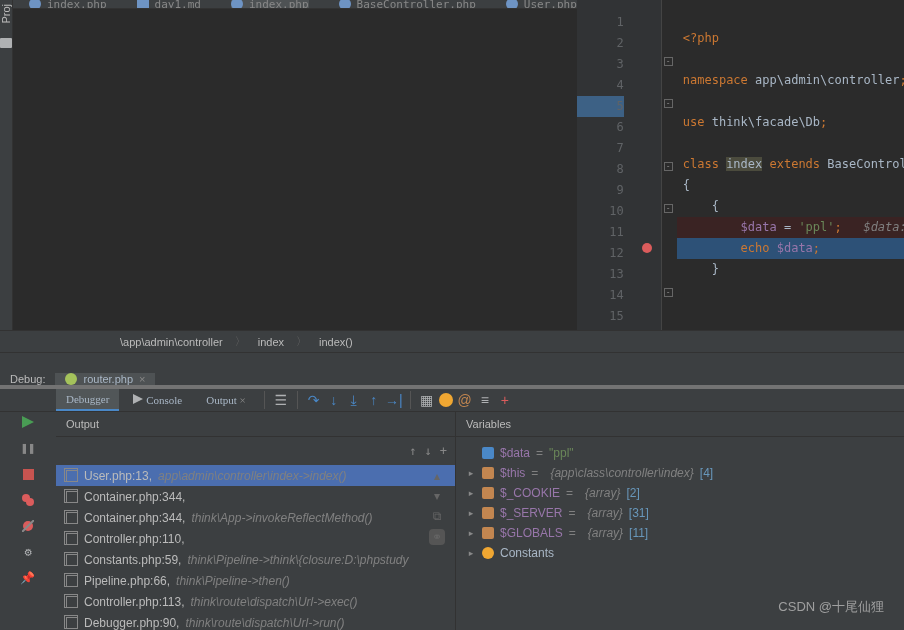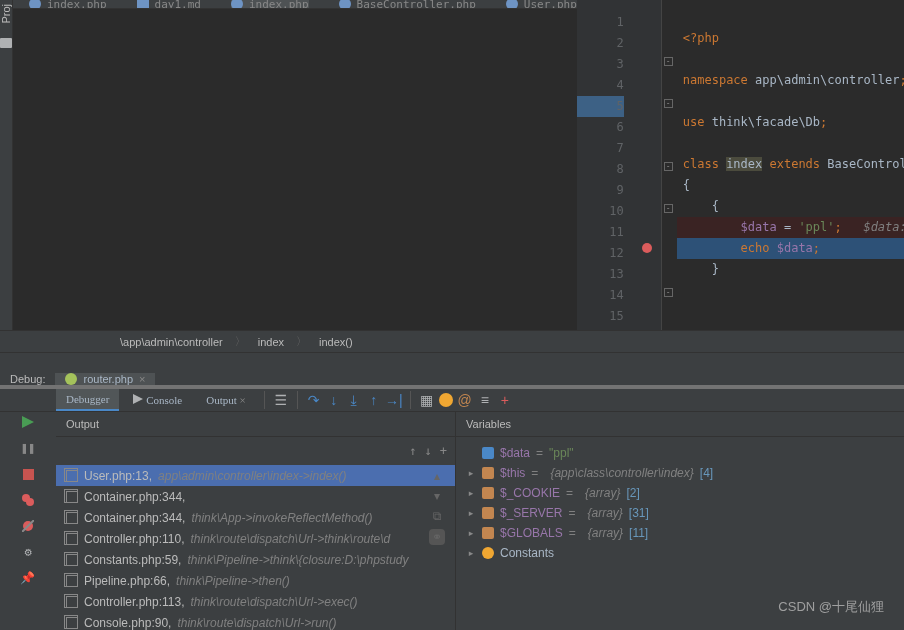--- a/index.html
+++ b/index.html
@@ -245,40 +245,39 @@
             <span class="frame-loc">Container.php:344,</span> 
           </div>
           <div class="frame-item">
             <span class="stack-ico"></span>
             <span class="frame-loc">Container.php:344,</span> 
             <span class="frame-method">think\App-&gt;invokeReflectMethod()</span>
           </div>
           <div class="frame-item">
             <span class="stack-ico"></span>
             <span class="frame-loc">Controller.php:110,</span> 
-            <span class="frame-method">think\route\dispatch\Url-&gt;think\route\d</span>
           </div>
           <div class="frame-item">
             <span class="stack-ico"></span>
             <span class="frame-loc">Constants.php:59,</span> 
             <span class="frame-method">think\Pipeline-&gt;think\{closure:D:\phpstudy</span>
           </div>
           <div class="frame-item">
             <span class="stack-ico"></span>
             <span class="frame-loc">Pipeline.php:66,</span> 
             <span class="frame-method">think\Pipeline-&gt;then()</span>
           </div>
           <div class="frame-item">
             <span class="stack-ico"></span>
             <span class="frame-loc">Controller.php:113,</span> 
             <span class="frame-method">think\route\dispatch\Url-&gt;exec()</span>
           </div>
           <div class="frame-item">
             <span class="stack-ico"></span>
-            <span class="frame-loc">Console.php:90,</span> 
+            <span class="frame-loc">Debugger.php:90,</span> 
             <span class="frame-method">think\route\dispatch\Url-&gt;run()</span>
           </div>
         </div>
     </div>
     <div class="vars-panel">
       <div class="panel-header">Variables</div>
       <div class="vars-list" id="vars-list">
           <div class="var-item">
             <span class="var-arrow"></span>
             <span class="var-ico vico-str"></span>

